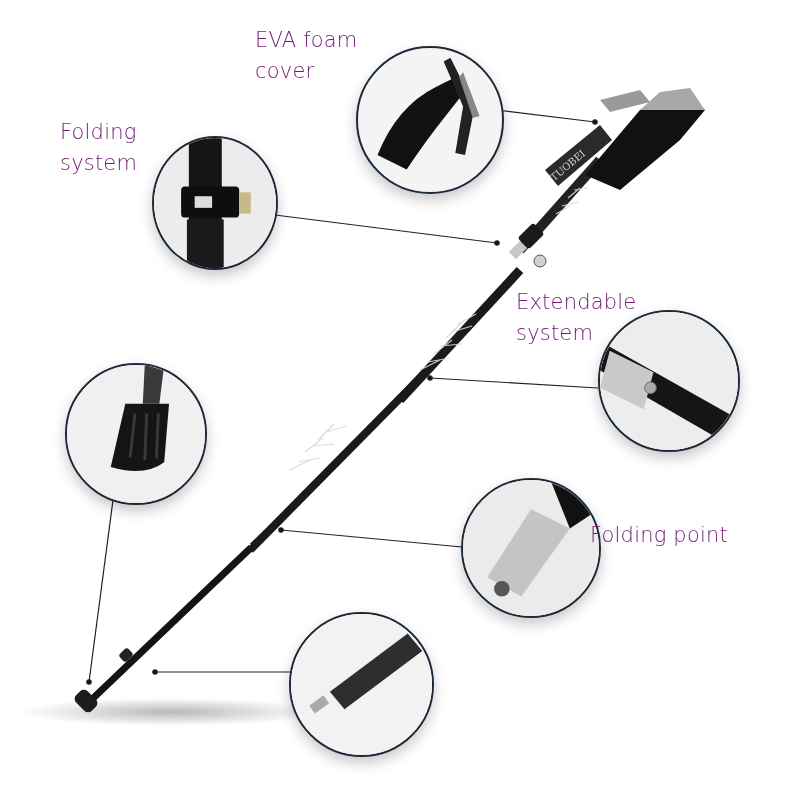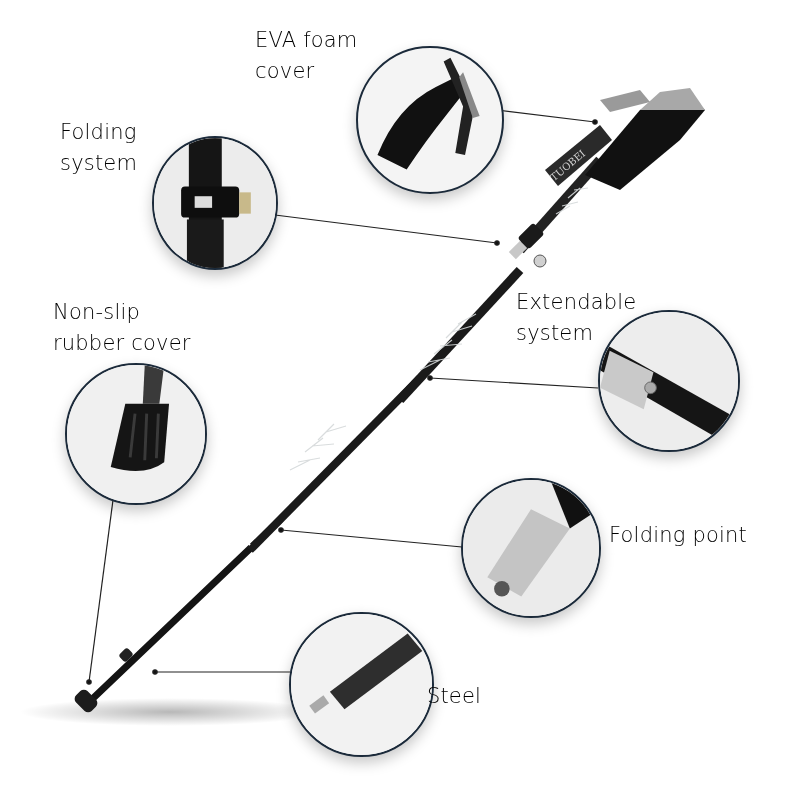--- a/index.html
+++ b/index.html
@@ -1,20 +1,20 @@
 <!DOCTYPE html>
 <html><head>
 <meta charset="utf-8">
 <style>
   html, body { margin:0; padding:0; background:#ffffff; }
   body { width:800px; height:800px; position:relative; overflow:hidden; font-family:"DejaVu Sans", sans-serif; }
   .canvas { position:absolute; left:0; top:0; width:800px; height:800px; }
-  .label { position:absolute; color:#000000; font-size:21px; line-height:31px; font-weight:300; letter-spacing:0.2px; }
+  .label { position:absolute; color:#701a75; font-size:21px; line-height:31px; font-weight:300; letter-spacing:0.2px; }
   .label span { display:block; }
-  .label.right { text-align:center; }
+  .label.right { text-align:left; }
   .circle { position:absolute; border-radius:50%; border:2.5px solid #1b2a3a; overflow:hidden;
             box-shadow: 0 6px 14px rgba(0,0,0,0.22); background:#f2f2f2; box-sizing:border-box; }
   .circle svg { width:100%; height:100%; display:block; }
   svg.overlay { position:absolute; left:0; top:0; width:800px; height:800px; pointer-events:none; }
 </style>
 </head>
 <body>
 
 <div class="canvas">
 
@@ -98,24 +98,20 @@
     <svg viewBox="0 0 126 134">
       <rect x="0" y="0" width="126" height="134" fill="#ececec"></rect>
       <rect x="36" y="0" width="34" height="134" fill="#151515"></rect>
       <rect x="28" y="50" width="60" height="32" rx="4" fill="#0e0e0e"></rect>
       <rect x="42" y="60" width="18" height="12" fill="#ddd"></rect>
       <rect x="88" y="56" width="12" height="22" fill="#c8b98a"></rect>
       <rect x="34" y="84" width="38" height="50" fill="#1a1a1a"></rect>
     </svg>
   </div>
 
-  <div class="label" style="left:53px; top:297px;">
-    <span>Non-slip</span>
-    <span>rubber cover</span>
-  </div>
   <div class="circle" style="left:65px; top:363px; width:142px; height:142px;">
     <svg viewBox="0 0 142 142">
       <rect width="142" height="142" fill="#f0f0f0"></rect>
       <path d="M80 0 L100 0 L95 40 L78 40 Z" fill="#3a3a3a"></path>
       <path d="M60 40 L105 40 L100 100 Q80 115 45 105 Z" fill="#151515"></path>
       <path d="M70 50 L65 95 M82 50 L80 98 M94 50 L92 96" stroke="#3a3a3a" stroke-width="3"></path>
     </svg>
   </div>
 
   <div class="label" style="left:516px; top:287px;">
@@ -144,16 +140,15 @@
   </div>
 
   <div class="circle" style="left:289px; top:612px; width:145px; height:145px;">
     <svg viewBox="0 0 145 145">
       <rect width="145" height="145" fill="#f2f2f2"></rect>
       <path d="M40 80 L120 20 L135 38 L55 98 Z" fill="#2e2e2e"></path>
       <rect x="20" y="88" width="18" height="10" fill="#aaa" transform="rotate(-36 29 93)"></rect>
     </svg>
   </div>
   <div class="label right" style="left:400px; top:681px; width:108px;">
-    <span>Steel</span>
   </div>
 
 </div>
 
 </body></html>

